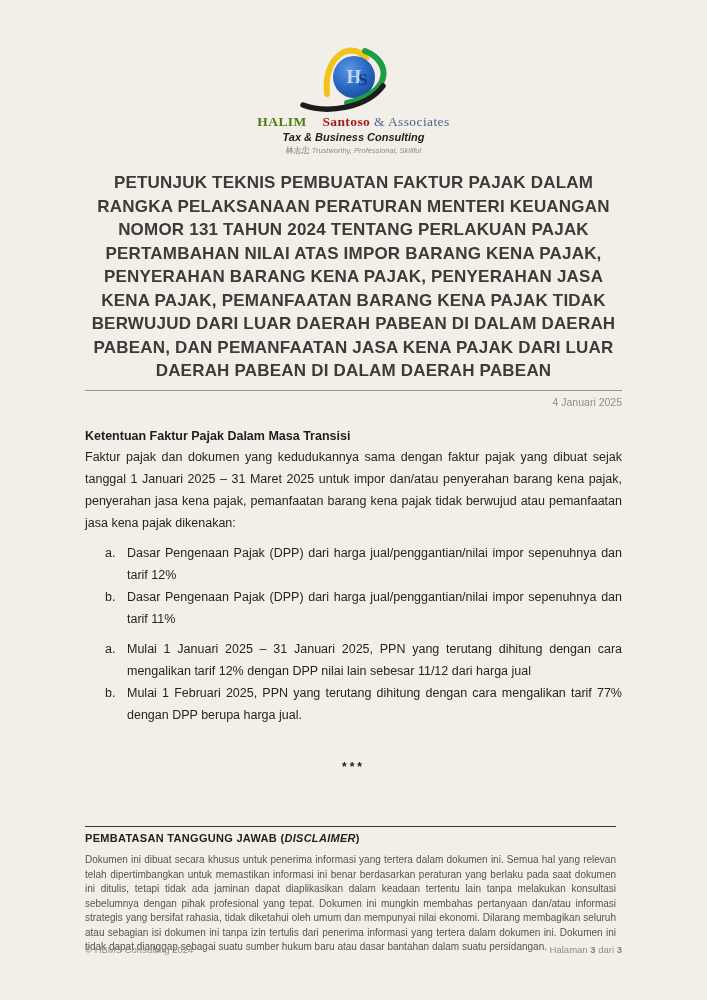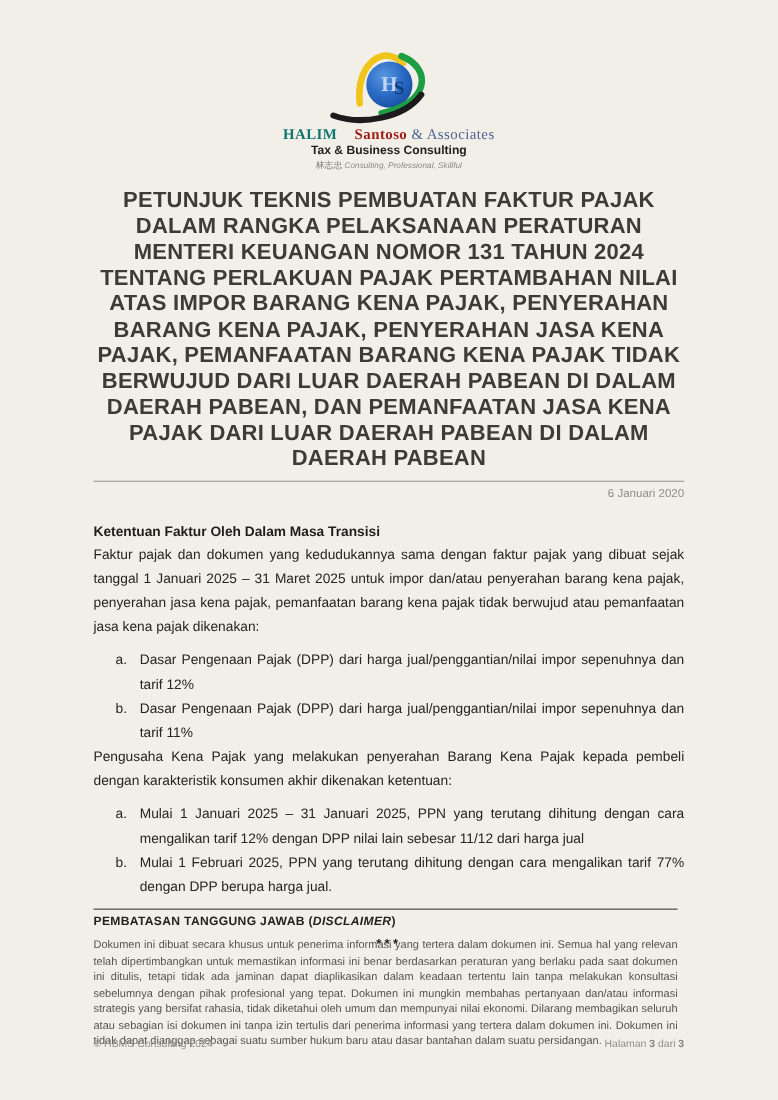--- a/index.html
+++ b/index.html
@@ -27,43 +27,44 @@
     padding-top:34px;
   }
   .logo-mark{display:block;margin:0 auto;}
   .logo-name{
     font-family:"Liberation Serif",serif;
     font-size:13.5px;
     letter-spacing:.4px;
     line-height:16px;
     white-space:nowrap;
   }
-  .logo-name .halim{color:#0f766e;font-weight:bold;}
+  .logo-name .halim{color:#4d7c0f;font-weight:bold;}
   .logo-name .santoso{color:#9e1b15;font-weight:bold;margin-left:12px;}
   .logo-name .assoc{color:#4f6391;text-align:right;}
   .logo-sub{
     font-size:11px;
     font-weight:bold;
+    font-style:italic;
     color:#23211e;
     line-height:15px;
   }
   .logo-tagline{
     font-size:7.5px;
     font-style:italic;
     color:#8c8a84;
     line-height:12px;
   }
   .logo-tagline .cn{font-style:normal;font-size:8px;color:#7c7a74;}
 
   
   .doc-title{
     margin:14px auto 0 auto;
     max-width:537px;
     text-align:center;
-    font-size:20px;
+    font-size:17px;
     font-weight:bold;
     line-height:23.5px;
     letter-spacing:.2px;
     color:#3d3b38;
   }
   .title-rule{
     border:none;border-top:1px solid #9a978f;
     margin:7px 0 0 0;
   }
   .doc-date{
@@ -171,41 +172,40 @@
         <circle cx="61" cy="43" r="21" fill="url(#globeGrad)"></circle>
         <text x="61" y="49" text-anchor="middle" font-family="Liberation Serif, serif" font-weight="bold" font-size="19" fill="#cfe0f5" opacity="0.9">H</text>
         <text x="70" y="51" text-anchor="middle" font-family="Liberation Serif, serif" font-weight="bold" font-size="17" fill="#123c7a">S</text>
 
         <path d="M 72 17 C 100 28, 98 60, 54 69" stroke="#1e9e44" stroke-width="6" stroke-linecap="round" fill="none"></path>
 
         <path d="M 10 71 C 34 80, 74 74, 90 52" stroke="#1c1c1c" stroke-width="5.5" stroke-linecap="round" fill="none"></path>
       </svg>
       <div class="logo-name"><span class="halim">HALIM </span><span class="santoso">Santoso</span><span class="assoc"> &amp; Associates</span></div>
       <div class="logo-sub">Tax &amp; Business Consulting</div>
-      <div class="logo-tagline"><span class="cn">林志忠</span><span> Consulting, Professional, Skillful</span></div>
+      <div class="logo-tagline"><span class="cn">林志忠</span><span> Trustworthy, Professional, Skillful</span></div>
     </div>
 
     <div class="doc-title">PETUNJUK TEKNIS PEMBUATAN FAKTUR PAJAK DALAM RANGKA PELAKSANAAN PERATURAN MENTERI KEUANGAN NOMOR 131 TAHUN 2024 TENTANG PERLAKUAN PAJAK PERTAMBAHAN NILAI ATAS IMPOR BARANG KENA PAJAK, PENYERAHAN BARANG KENA PAJAK, PENYERAHAN JASA KENA PAJAK, PEMANFAATAN BARANG KENA PAJAK TIDAK BERWUJUD DARI LUAR DAERAH PABEAN DI DALAM DAERAH PABEAN, DAN PEMANFAATAN JASA KENA PAJAK DARI LUAR DAERAH PABEAN DI DALAM DAERAH PABEAN</div>
     <hr class="title-rule">
-    <div class="doc-date">6 Januari 2020</div>
-
-    <div class="section-heading">Ketentuan Faktur Oleh Dalam Masa Transisi</div>
+    <div class="doc-date">4 Januari 2025</div>
+
+    <div class="section-heading">Ketentuan Faktur Pajak Dalam Masa Transisi</div>
     <div class="body-par">Faktur pajak dan dokumen yang kedudukannya sama dengan faktur pajak yang dibuat sejak tanggal 1 Januari 2025 – 31 Maret 2025 untuk impor dan/atau penyerahan barang kena pajak, penyerahan jasa kena pajak, pemanfaatan barang kena pajak tidak berwujud atau pemanfaatan jasa kena pajak dikenakan:</div>
     <div class="list">
       <div class="list-item">
         <span class="marker">a.</span>
         <span class="item-text">Dasar Pengenaan Pajak (DPP) dari harga jual/penggantian/nilai impor sepenuhnya dan tarif 12%</span>
       </div>
       <div class="list-item">
         <span class="marker">b.</span>
         <span class="item-text">Dasar Pengenaan Pajak (DPP) dari harga jual/penggantian/nilai impor sepenuhnya dan tarif 11%</span>
       </div>
     </div>
 
-    <div class="body-par">Pengusaha Kena Pajak yang melakukan penyerahan Barang Kena Pajak kepada pembeli dengan karakteristik konsumen akhir dikenakan ketentuan:</div>
     <div class="list">
       <div class="list-item">
         <span class="marker">a.</span>
         <span class="item-text">Mulai 1 Januari 2025 – 31 Januari 2025, PPN yang terutang dihitung dengan cara mengalikan tarif 12% dengan DPP nilai lain sebesar 11/12 dari harga jual</span>
       </div>
       <div class="list-item">
         <span class="marker">b.</span>
         <span class="item-text">Mulai 1 Februari 2025, PPN yang terutang dihitung dengan cara mengalikan tarif 77% dengan DPP berupa harga jual.</span>
       </div>
     </div>

